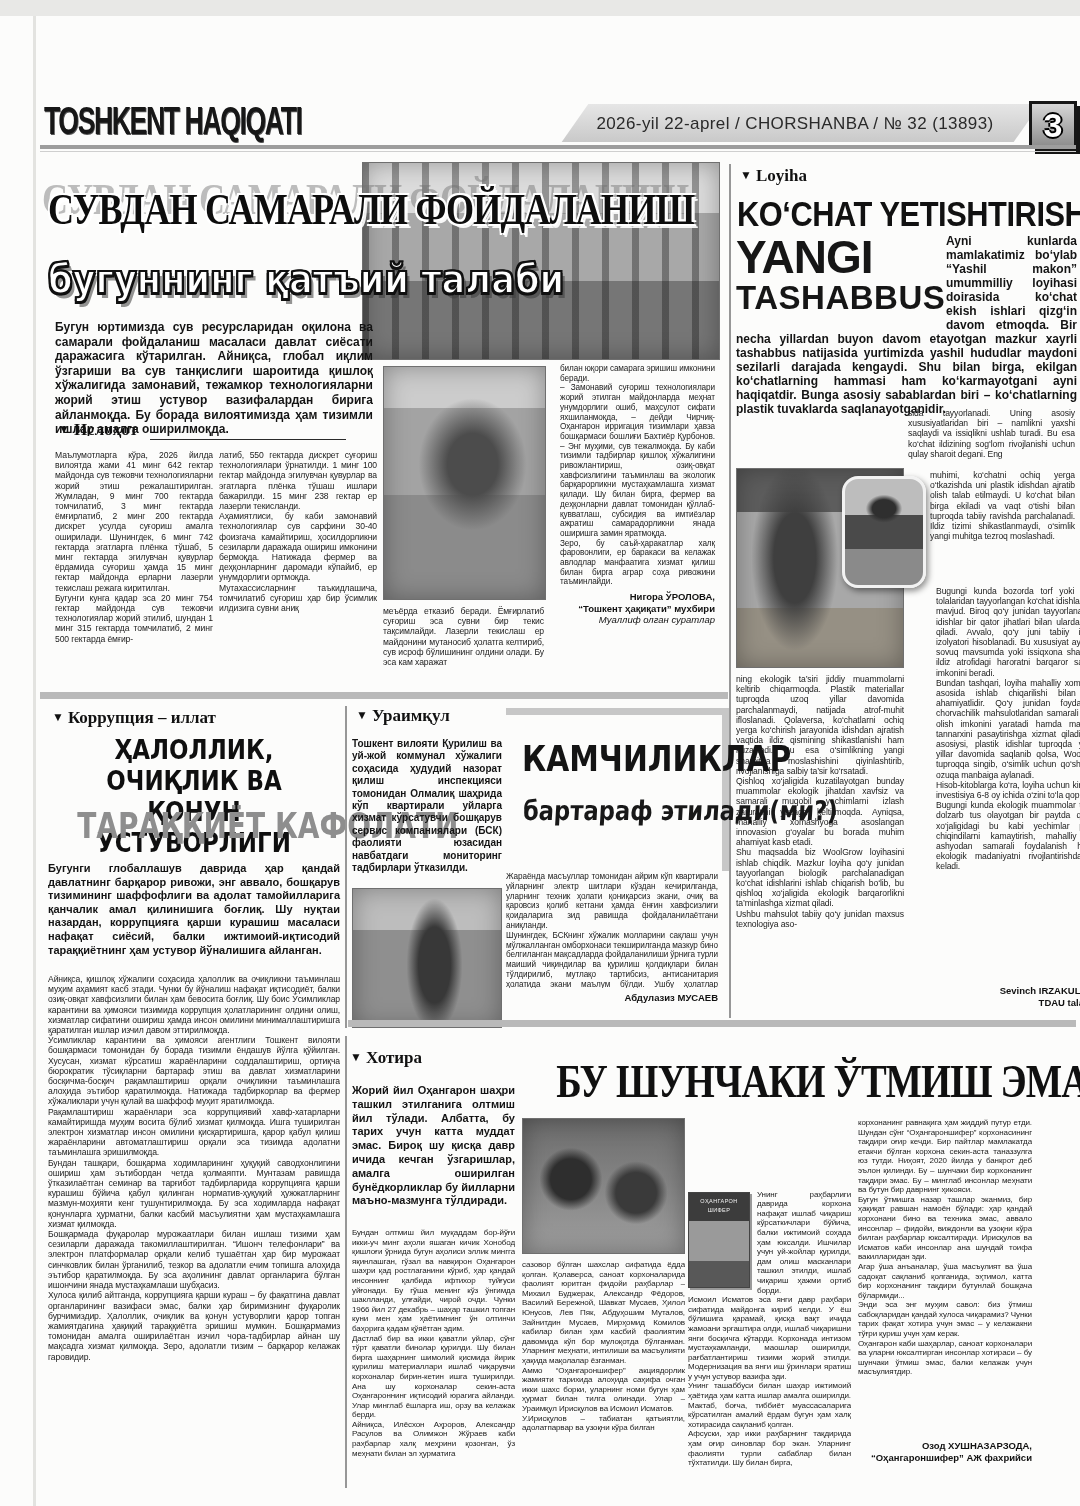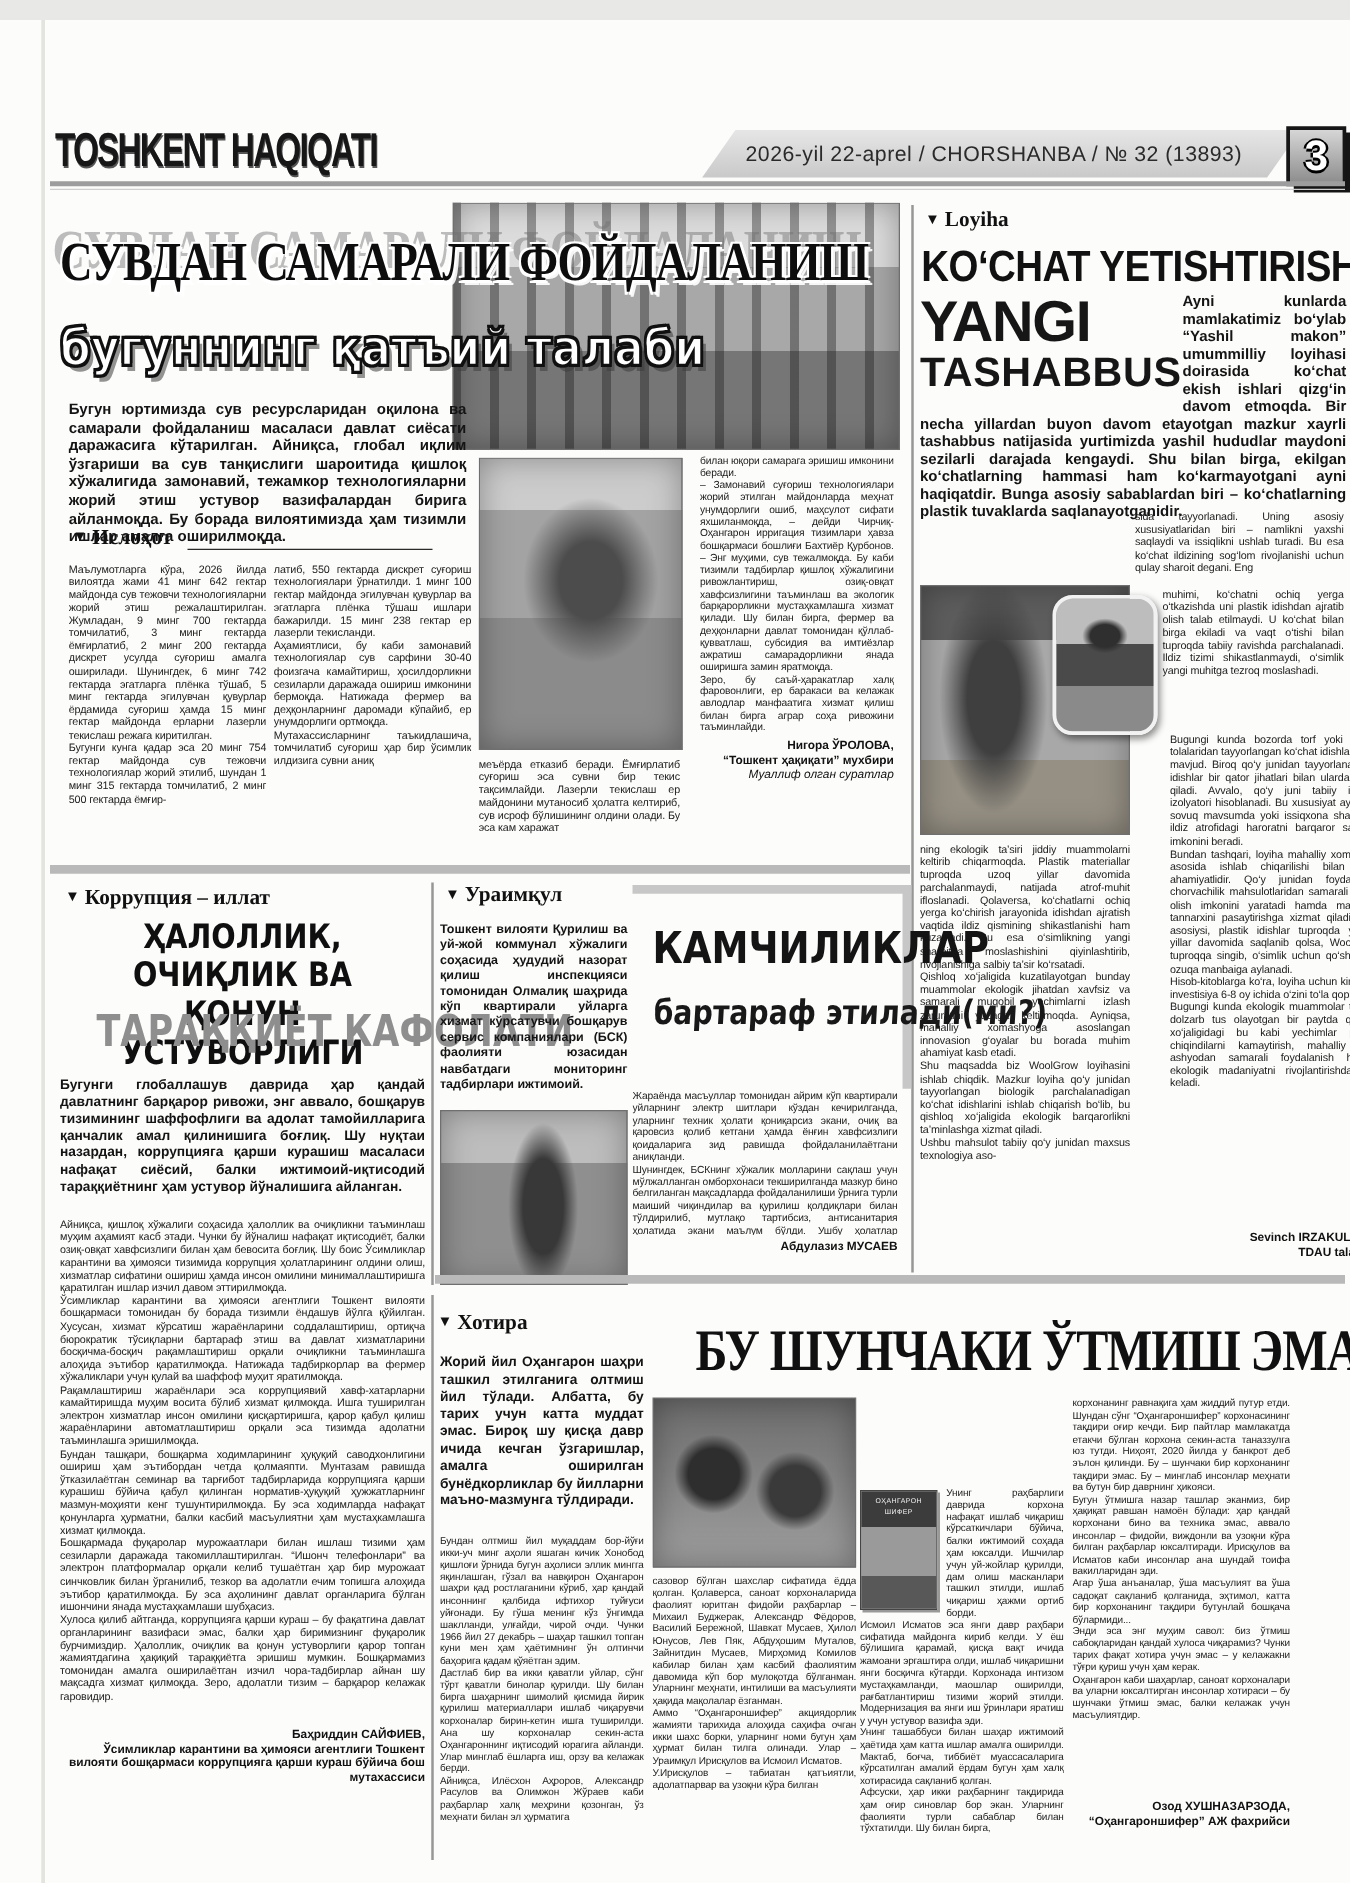--- a/index.html
+++ b/index.html
@@ -164,29 +164,25 @@
   <div class="ab hl-corr1" style="left:48px;top:718px;width:292px;">ҲАЛОЛЛИК, ОЧИҚЛИК ВА
 ҚОНУН УСТУВОРЛИГИ</div>
   <div class="ab hl-corr2" style="left:48px;top:790px;width:292px;">ТАРАҚҚИЁТ КАФОЛАТИ</div>
   <div class="ab lead-bold" style="left:48px;top:846px;width:292px;font-size:11px;line-height:13.6px;">Бугунги глобаллашув даврида ҳар қандай давлатнинг барқарор ривожи, энг аввало, бошқарув тизимининг шаффофлиги ва адолат тамойилларига қанчалик амал қилинишига боғлиқ. Шу нуқтаи назардан, коррупцияга қарши курашиш масаласи нафақат сиёсий, балки ижтимоий-иқтисодий тараққиётнинг ҳам устувор йўналишига айланган.</div>
   <div class="ab body-txt" style="left:48px;top:958px;width:292px;height:404px;">Айниқса, қишлоқ хўжалиги соҳасида ҳалоллик ва очиқликни таъминлаш муҳим аҳамият касб этади. Чунки бу йўналиш нафақат иқтисодиёт, балки озиқ-овқат хавфсизлиги билан ҳам бевосита боғлиқ. Шу боис Ўсимликлар карантини ва ҳимояси тизимида коррупция ҳолатларининг олдини олиш, хизматлар сифатини ошириш ҳамда инсон омилини минималлаштиришга қаратилган ишлар изчил давом эттирилмоқда.
 Ўсимликлар карантини ва ҳимояси агентлиги Тошкент вилояти бошқармаси томонидан бу борада тизимли ёндашув йўлга қўйилган. Хусусан, хизмат кўрсатиш жараёнларини соддалаштириш, ортиқча бюрократик тўсиқларни бартараф этиш ва давлат хизматларини босқичма-босқич рақамлаштириш орқали очиқликни таъминлашга алоҳида эътибор қаратилмоқда. Натижада тадбиркорлар ва фермер хўжаликлари учун қулай ва шаффоф муҳит яратилмоқда.
 Рақамлаштириш жараёнлари эса коррупциявий хавф-хатарларни камайтиришда муҳим восита бўлиб хизмат қилмоқда. Ишга туширилган электрон хизматлар инсон омилини қисқартиришга, қарор қабул қилиш жараёнларини автоматлаштириш орқали эса тизимда адолатни таъминлашга эришилмоқда.
 Бундан ташқари, бошқарма ходимларининг ҳуқуқий саводхонлигини ошириш ҳам эътибордан четда қолмаяпти. Мунтазам равишда ўтказилаётган семинар ва тарғибот тадбирларида коррупцияга қарши курашиш бўйича қабул қилинган норматив-ҳуқуқий ҳужжатларнинг мазмун-моҳияти кенг тушунтирилмоқда. Бу эса ходимларда нафақат қонунларга ҳурматни, балки касбий масъулиятни ҳам мустаҳкамлашга хизмат қилмоқда.
 Бошқармада фуқаролар мурожаатлари билан ишлаш тизими ҳам сезиларли даражада такомиллаштирилган. “Ишонч телефонлари” ва электрон платформалар орқали келиб тушаётган ҳар бир мурожаат синчковлик билан ўрганилиб, тезкор ва адолатли ечим топишга алоҳида эътибор қаратилмоқда. Бу эса аҳолининг давлат органларига бўлган ишончини янада мустаҳкамлаши шубҳасиз.
 Хулоса қилиб айтганда, коррупцияга қарши кураш – бу фақатгина давлат органларининг вазифаси эмас, балки ҳар биримизнинг фуқаролик бурчимиздир. Ҳалоллик, очиқлик ва қонун устуворлиги қарор топган жамиятдагина ҳақиқий тараққиётга эришиш мумкин. Бошқармамиз томонидан амалга оширилаётган изчил чора-тадбирлар айнан шу мақсадга хизмат қилмоқда. Зеро, адолатли тизим – барқарор келажак гаровидир.</div>
-  <div class="ab byline" style="left:48px;top:1366px;width:292px;">
-    <div>Баҳриддин САЙФИЕВ,</div>
-    <div>Ўсимликлар карантини ва ҳимояси агентлиги Тошкент вилояти бошқармаси коррупцияга қарши кураш бўйича бош мутахассиси</div>
-  </div>
 
   <div class="ab vline" style="left:345px;top:690px;height:322px;"></div>
 
   <div class="ab sec" style="left:356px;top:690px;"><span class="tri">▼</span><span>Ураимқул</span></div>
-  <div class="ab lead-bold" style="left:352px;top:722px;width:150px;font-size:10px;line-height:12.4px;">Тошкент вилояти Қурилиш ва уй-жой коммунал хўжалиги соҳасида ҳудудий назорат қилиш инспекцияси томонидан Олмалиқ шаҳрида кўп квартирали уйларга хизмат кўрсатувчи бошқарув сервис компаниялари (БСК) фаолияти юзасидан навбатдаги мониторинг тадбирлари ижтимоий.</div>
+  <div class="ab lead-bold" style="left:352px;top:722px;width:150px;font-size:10px;line-height:12.4px;">Тошкент вилояти Қурилиш ва уй-жой коммунал хўжалиги соҳасида ҳудудий назорат қилиш инспекцияси томонидан Олмалиқ шаҳрида кўп квартирали уйларга хизмат кўрсатувчи бошқарув сервис компаниялари (БСК) фаолияти юзасидан навбатдаги мониторинг тадбирлари ўтказилди.</div>
   <div class="ab photo photo-inspector" style="left:352px;top:872px;width:150px;height:140px;"></div>
 
   <div class="ab kam-frame" style="left:506px;top:692px;width:212px;height:146px;">
     <div class="hl-kam1" style="margin-top:14px;">КАМЧИЛИКЛАР</div>
     <div class="hl-kam2" style="margin-top:16px;">бартараф этилади(ми?)</div>
   </div>
   <div class="ab body-txt" style="left:506px;top:856px;width:212px;height:116px;font-size:8.2px;line-height:9.8px;">Жараёнда масъуллар томонидан айрим кўп квартирали уйларнинг электр шитлари кўздан кечирилганда, уларнинг техник ҳолати қониқарсиз экани, очиқ ва қаровсиз қолиб кетгани ҳамда ёнғин хавфсизлиги қоидаларига зид равишда фойдаланилаётгани аниқланди.
 Шунингдек, БСКнинг хўжалик молларини сақлаш учун мўлжалланган омборхонаси текширилганда мазкур бино белгиланган мақсадларда фойдаланилиши ўрнига турли маиший чиқиндилар ва қурилиш қолдиқлари билан тўлдирилиб, мутлақо тартибсиз, антисанитария ҳолатида экани маълум бўлди. Ушбу ҳолатлар юзасидан масъулларга тегишли чоралар кўрилиб, аниқланган камчиликларни қисқа муддатларда бартараф этиш ҳамда ҳудудни тартибга келтириш бўйича мажбурий кўрсатмалар берилди.</div>
   <div class="ab byline" style="left:506px;top:976px;width:212px;">Абдулазиз МУСАЕВ</div>
 

